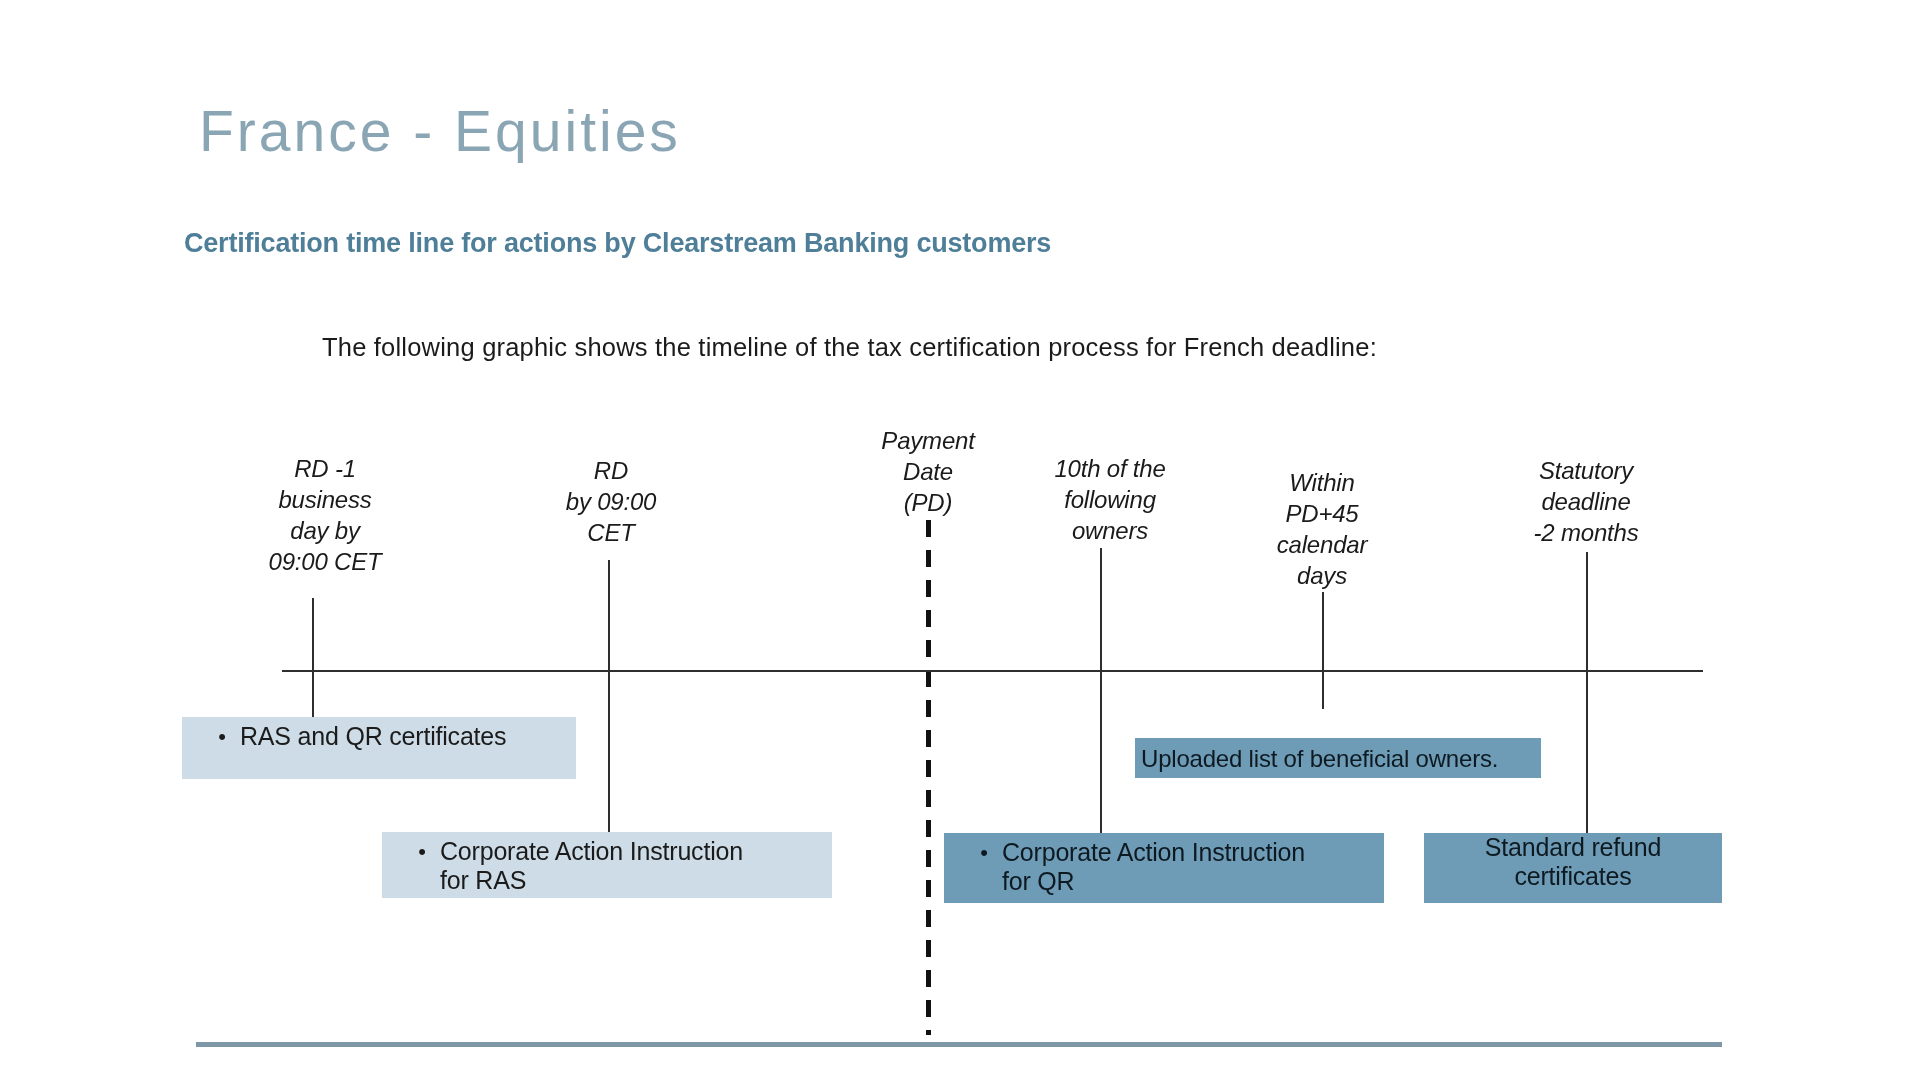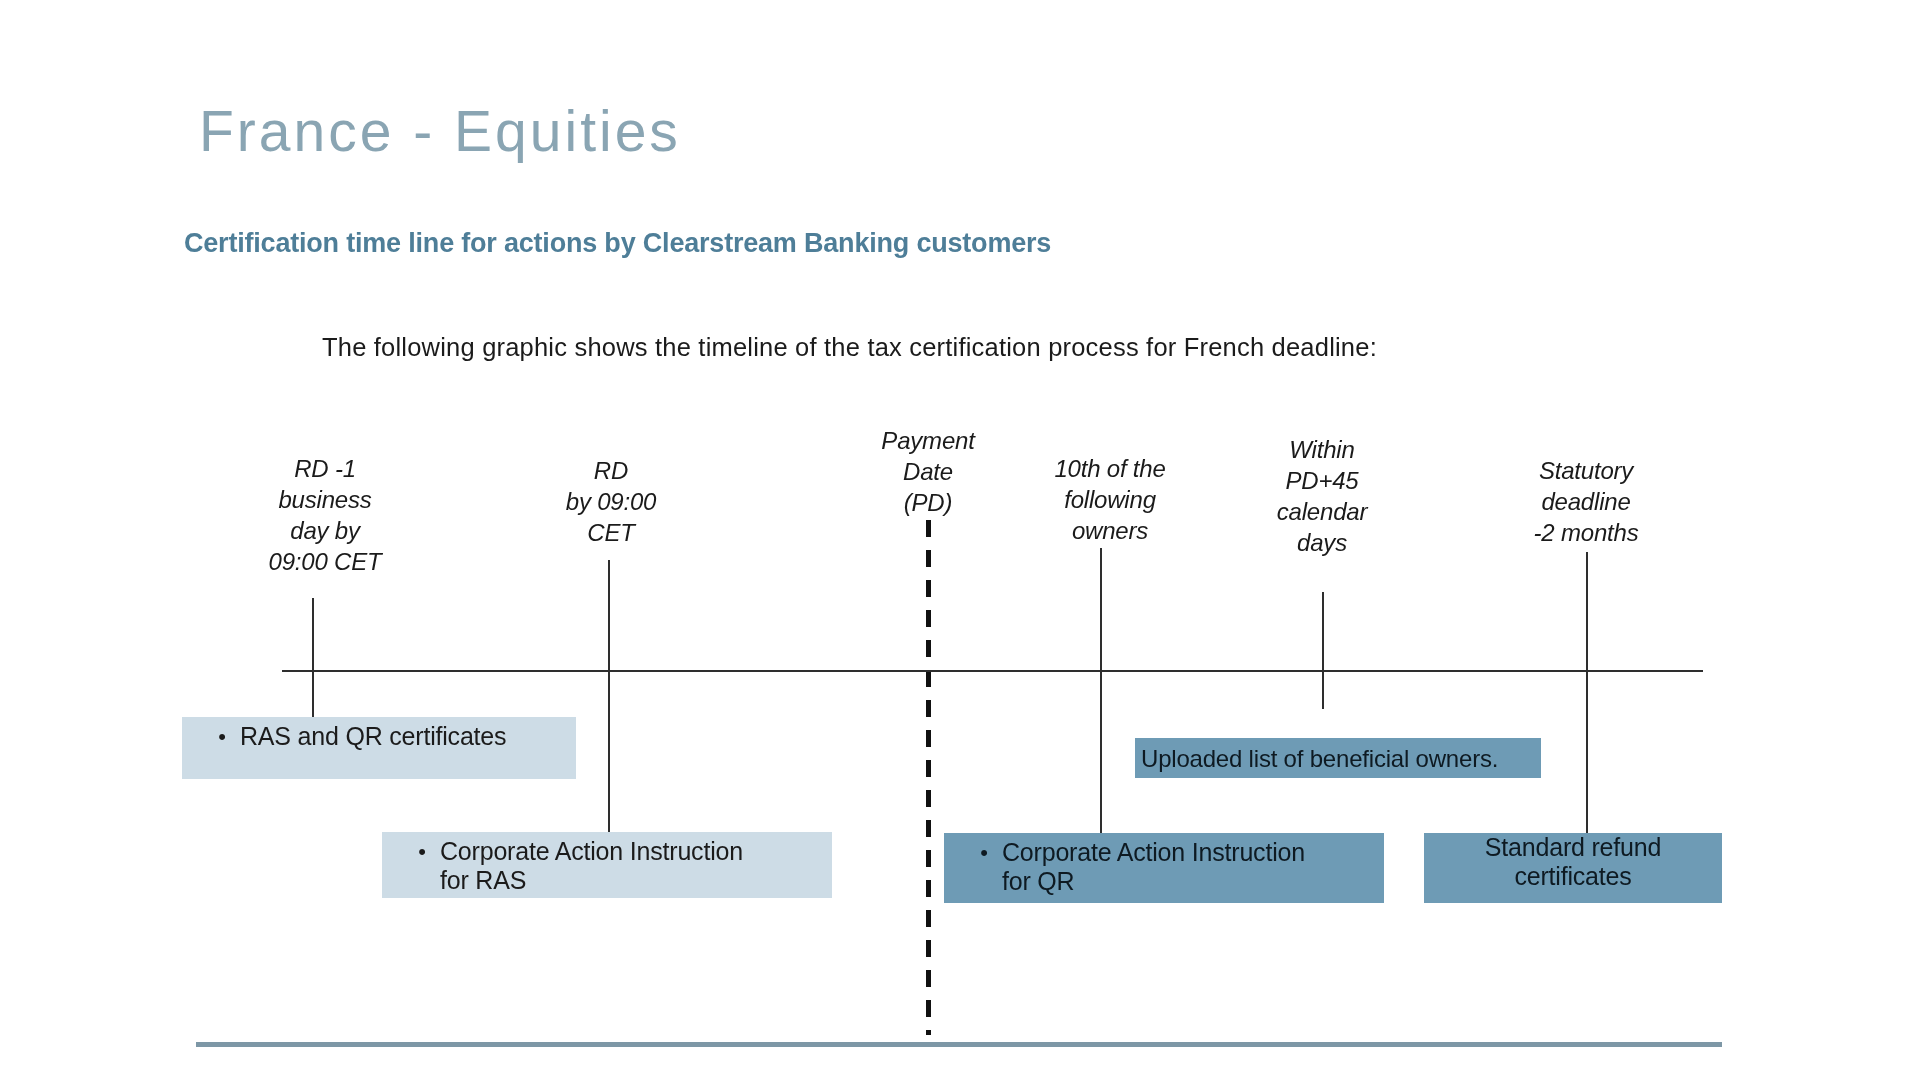--- a/index.html
+++ b/index.html
@@ -74,21 +74,21 @@
       <div>Date</div>
       <div>(PD)</div>
     </div>
 
     <div class="ms" style="left:960px; top:453px;">
       <div>10th of the</div>
       <div>following</div>
       <div>owners</div>
     </div>
 
-    <div class="ms" style="left:1172px; top:434px;">
+    <div class="ms" style="left:1172px; top:467px;">
       <div>Within</div>
       <div>PD+45</div>
       <div>calendar</div>
       <div>days</div>
     </div>
 
     <div class="ms" style="left:1436px; top:455px;">
       <div>Statutory</div>
       <div>deadline</div>
       <div>-2 months</div>

